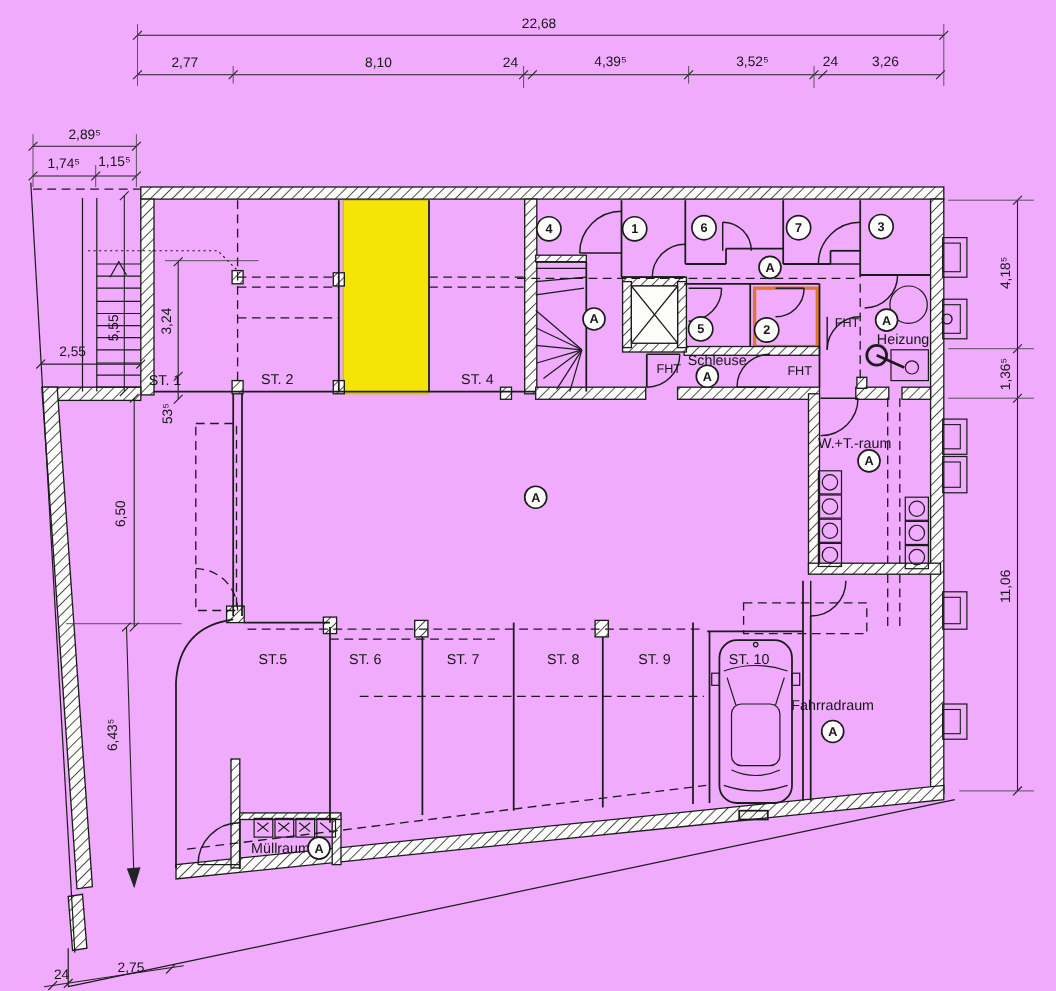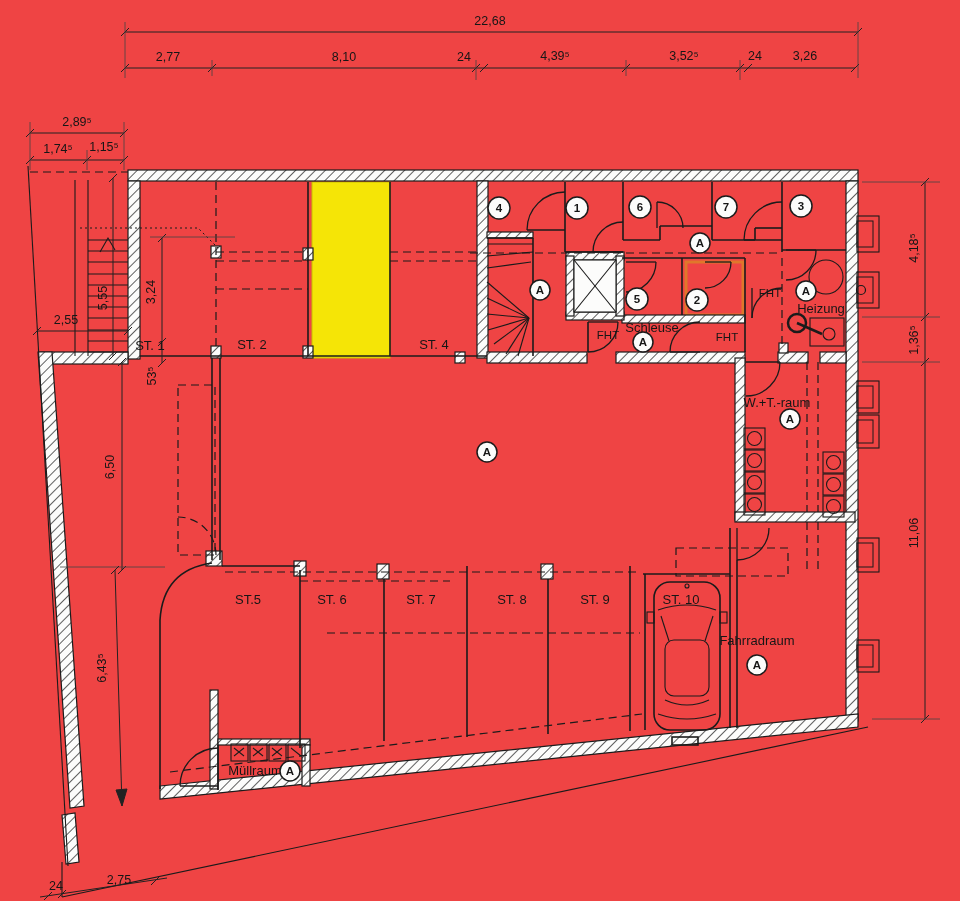--- a/index.html
+++ b/index.html
@@ -1,16 +1,16 @@
 <!DOCTYPE html>
 <html><head>
 <meta charset="utf-8">
 <style>
   html,body{margin:0;padding:0;background:#fbfbfa;}
-  .page{position:relative;width:960px;height:901px;background:#ef4444;overflow:hidden;}
+  .page{position:relative;width:960px;height:901px;background:#f0abfc;overflow:hidden;}
   svg{position:absolute;left:0;top:0;}
   text{font-family:"Liberation Sans","DejaVu Sans",sans-serif;fill:#161616;}
   .dimt{font-size:12.5px;text-anchor:middle;}
   .room{font-size:13px;text-anchor:middle;}
   .rooms{font-size:11.5px;text-anchor:middle;}
   .ctext{font-size:11.5px;text-anchor:middle;font-weight:bold;}
   .ln{stroke:#1b1b1b;stroke-width:1.6;fill:none;}
   .tn{stroke:#1b1b1b;stroke-width:1.1;fill:none;}
   .dim{stroke:#222;stroke-width:1;fill:none;}
   .ext{stroke:#444;stroke-width:0.8;fill:none;}

